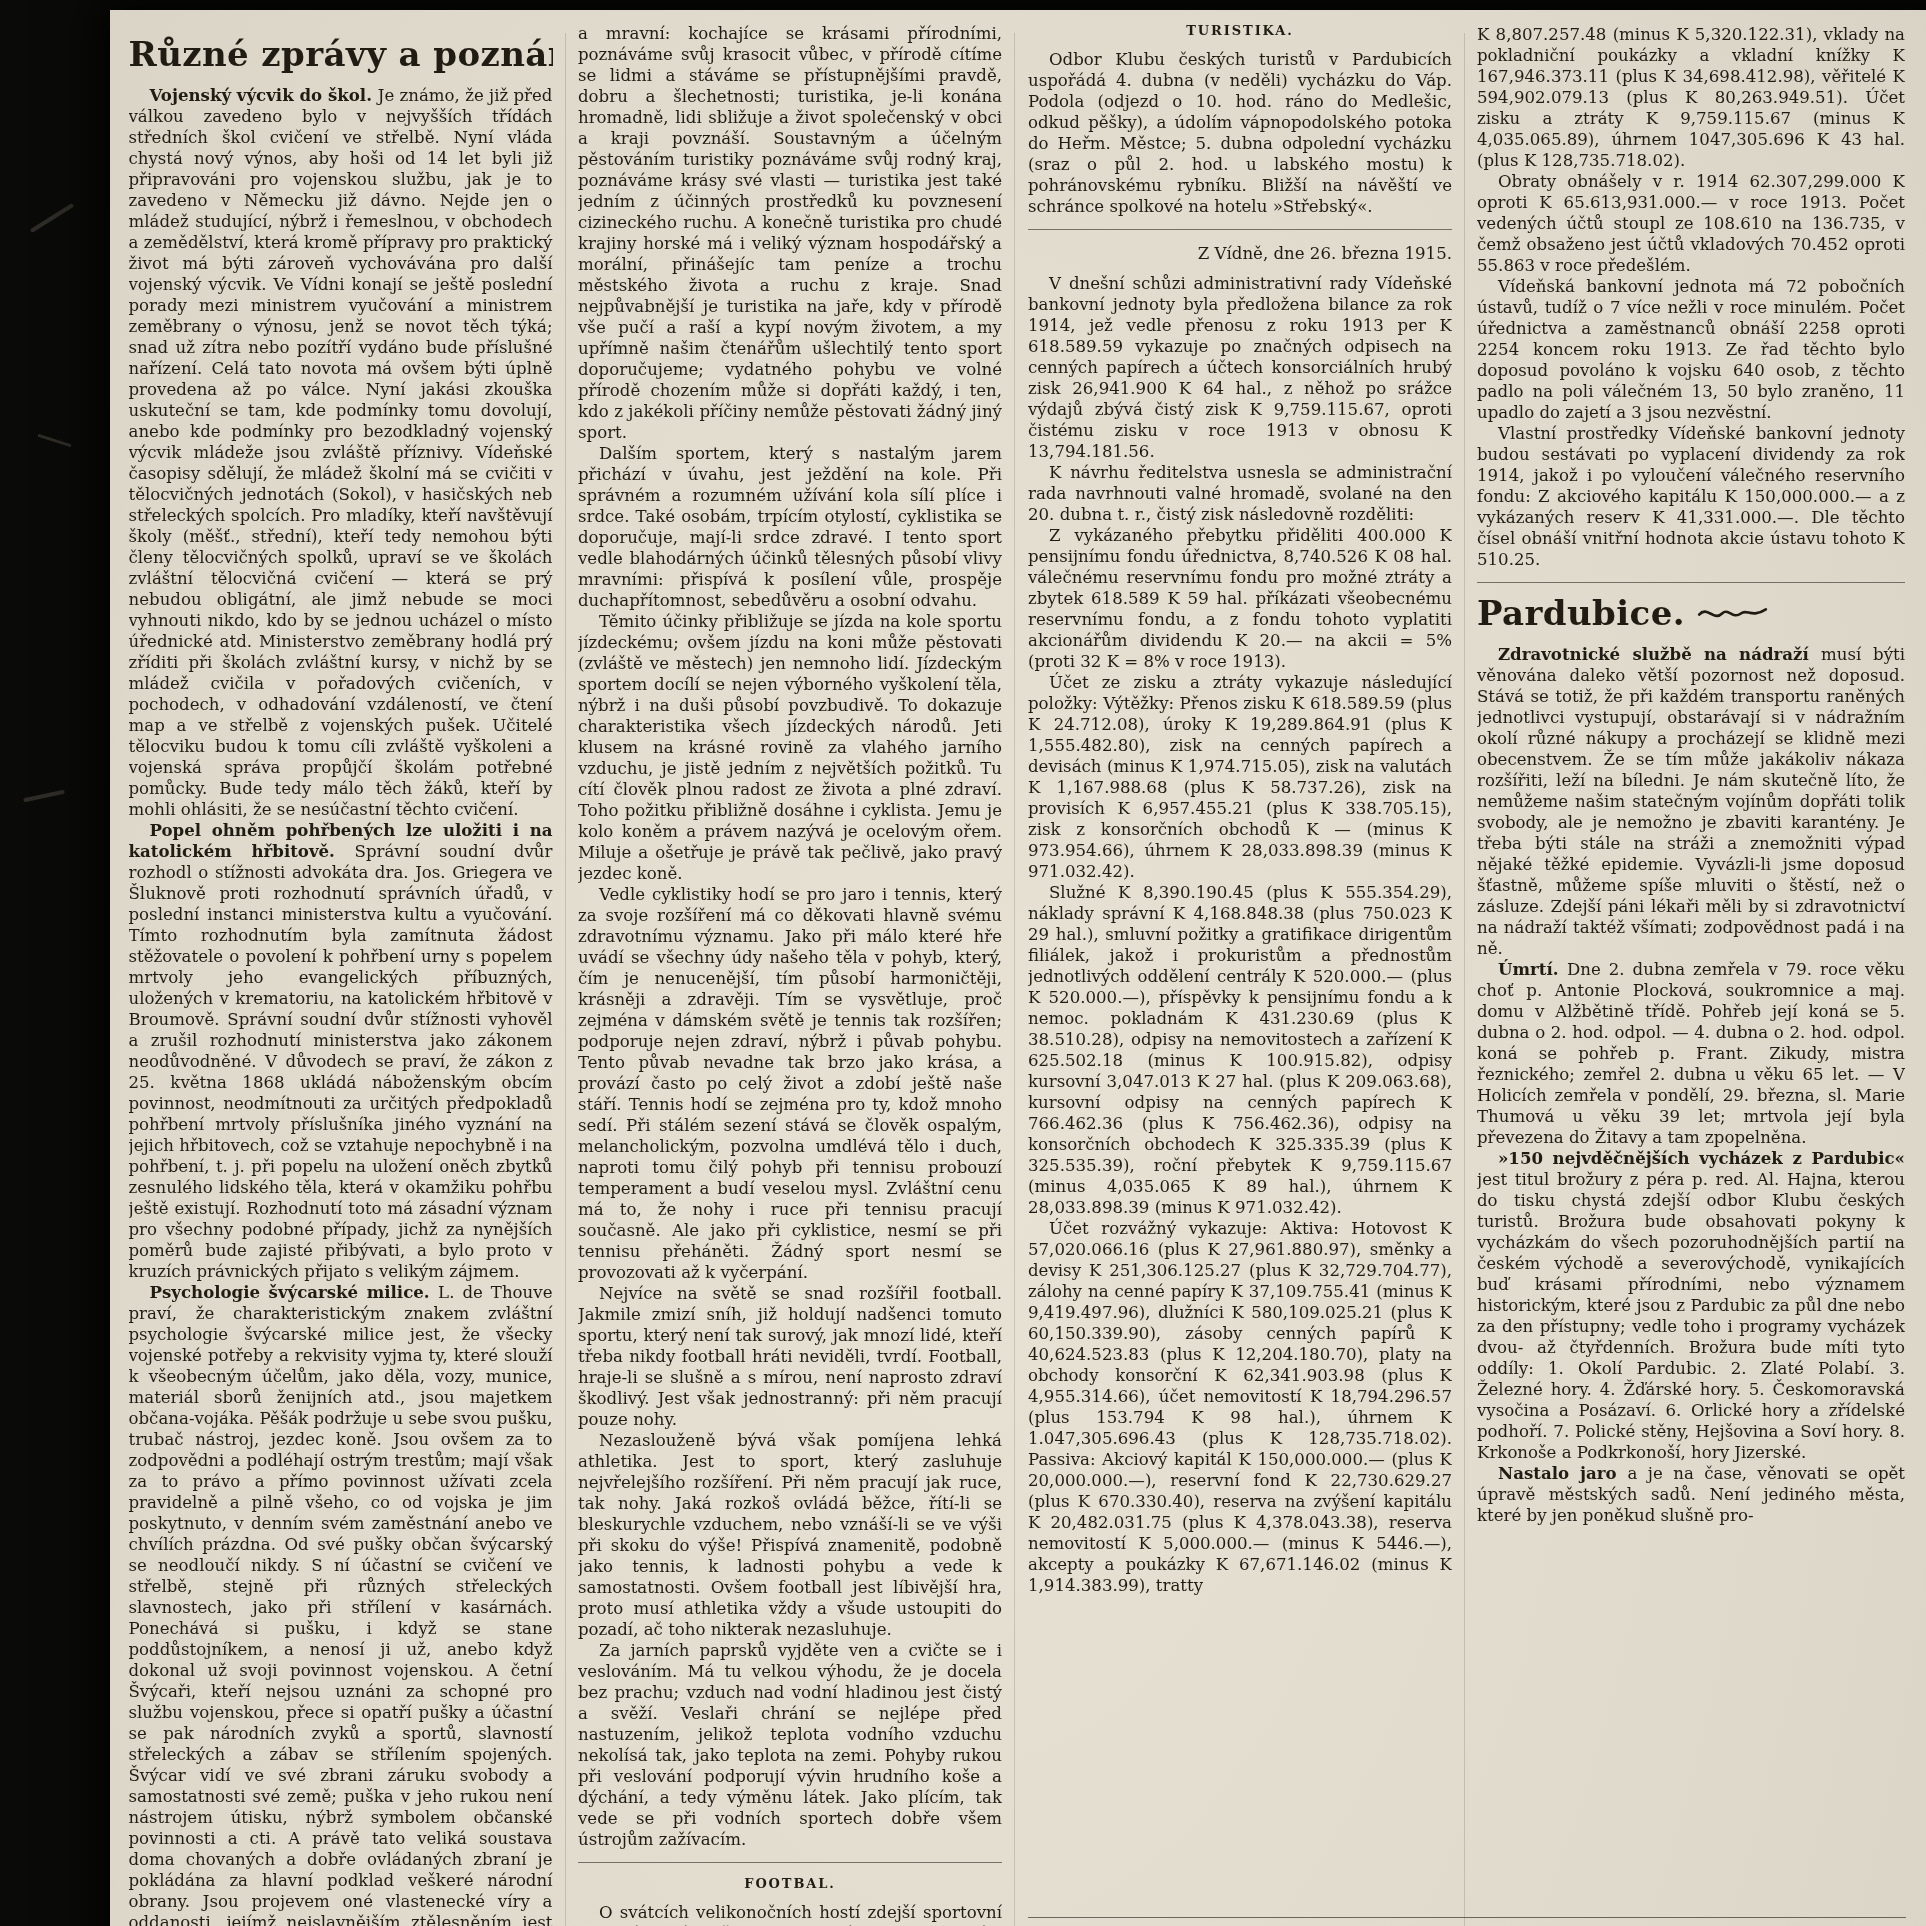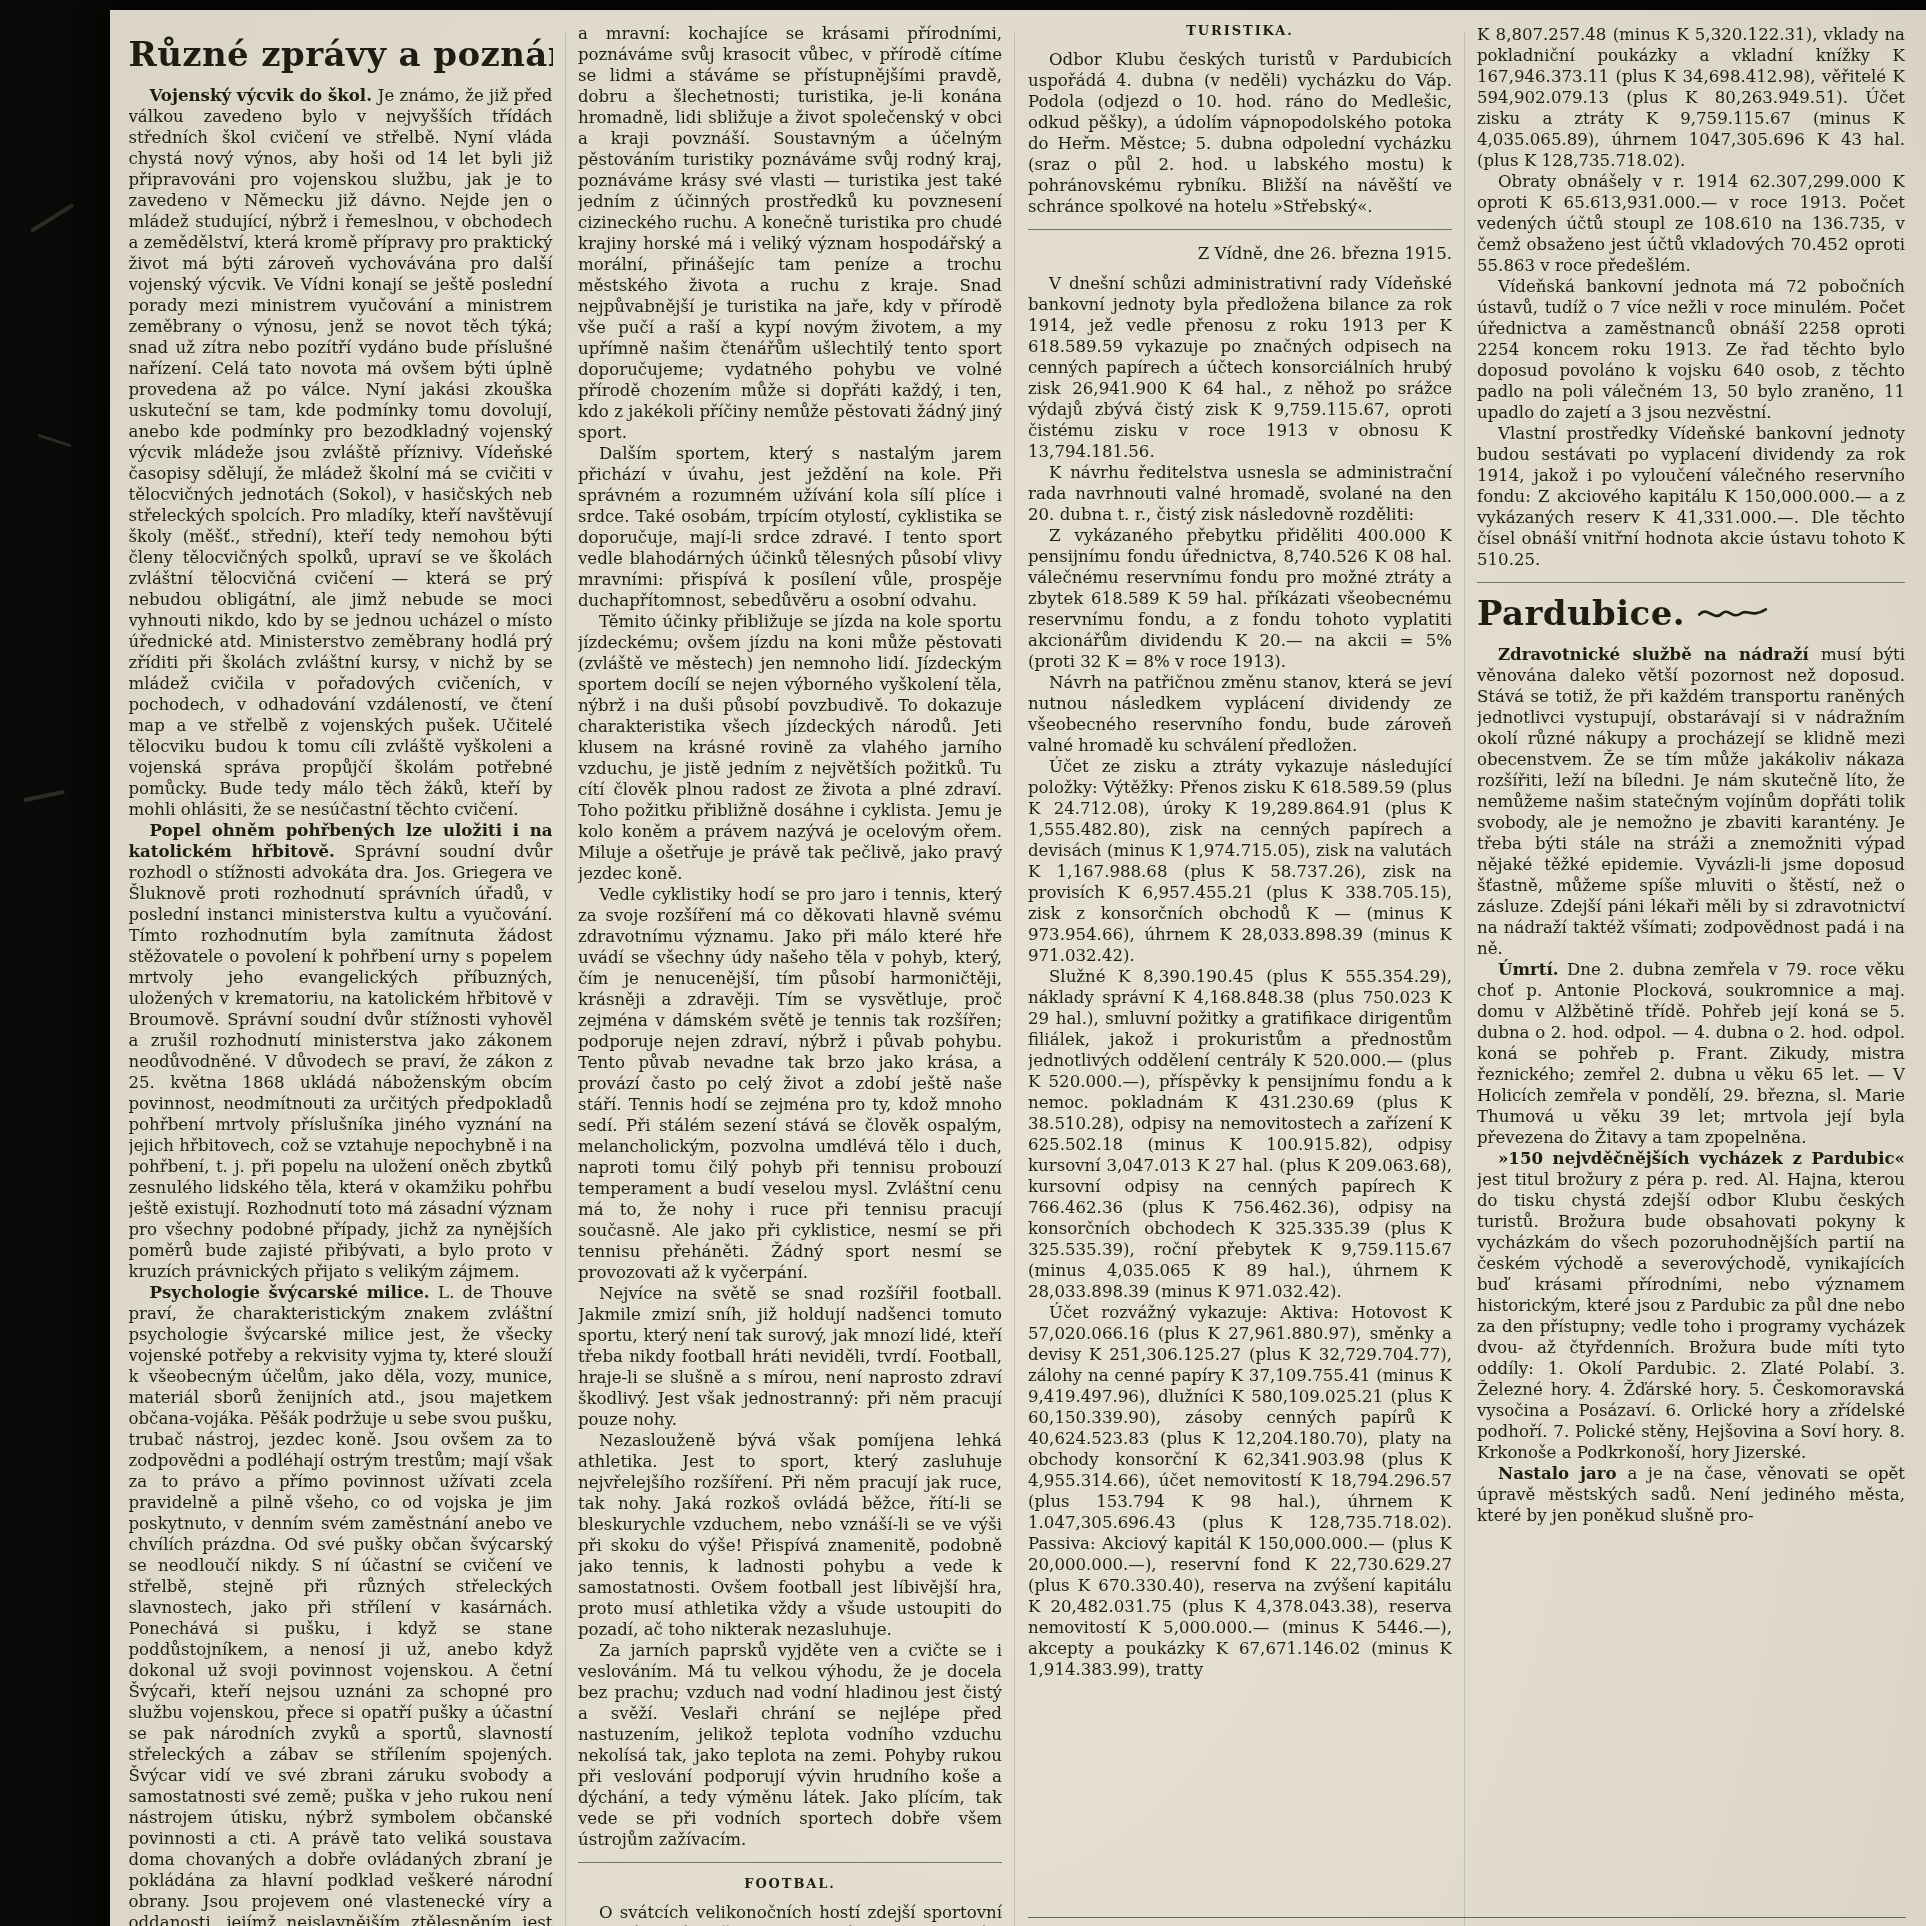--- a/index.html
+++ b/index.html
@@ -75,21 +75,20 @@
         <p class="blk para">O svátcích velikonočních hostí zdejší sportovní klub výborné mužstvo Moravské Slavie, spojené s S. K. Židenicemi. Moravské Slavii odešlo sice mnoho hráčů do vojny, ale nahradila dobře mezery tím vzniklé. Utkání s Pardubicemi bývá velice zajímavé a skončilo poslední v Brně i v Pardubicích nerozhodně. Pardubičtí zajisté budou se snažiti, aby jejich representační team i tentokráte se ctí obstál, a tak je o zajímavé utkání postaráno.</p>
       </div>
     <div class="col c2">
         <div class="blk headline small">TURISTIKA.</div>
         <p class="blk para">Odbor Klubu českých turistů v Pardubicích uspořádá 4. dubna (v neděli) vycházku do Váp. Podola (odjezd o 10. hod. ráno do Medlešic, odkud pěšky), a údolím vápnopodolského potoka do Heřm. Městce; 5. dubna odpolední vycházku (sraz o půl 2. hod. u labského mostu) k pohránovskému rybníku. Bližší na návěští ve schránce spolkové na hotelu »Střebský«.</p>
         <hr class="blk rule">
         <div class="blk dateline">Z Vídně, dne 26. března 1915.</div>
         <p class="blk para">V dnešní schůzi administrativní rady Vídeňské bankovní jednoty byla předložena bilance za rok 1914, jež vedle přenosu z roku 1913 per K 618.589.59 vykazuje po značných odpisech na cenných papírech a účtech konsorciálních hrubý zisk 26,941.900 K 64 hal., z něhož po srážce výdajů zbývá čistý zisk K 9,759.115.67, oproti čistému zisku v roce 1913 v obnosu K 13,794.181.56.</p>
         <p class="blk para">K návrhu ředitelstva usnesla se administrační rada navrhnouti valné hromadě, svolané na den 20. dubna t. r., čistý zisk následovně rozděliti:</p>
         <p class="blk para">Z vykázaného přebytku přiděliti 400.000 K pensijnímu fondu úřednictva, 8,740.526 K 08 hal. válečnému reservnímu fondu pro možné ztráty a zbytek 618.589 K 59 hal. příkázati všeobecnému reservnímu fondu, a z fondu tohoto vyplatiti akcionářům dividendu K 20.— na akcii = 5% (proti 32 K = 8% v roce 1913).</p>
-        <p class="blk para">Návrh na patřičnou změnu stanov, která se jeví nutnou následkem vyplácení dividendy ze všeobecného reservního fondu, bude zároveň valné hromadě ku schválení předložen.</p>
         <p class="blk para">Účet ze zisku a ztráty vykazuje následující položky: Výtěžky: Přenos zisku K 618.589.59 (plus K 24.712.08), úroky K 19,289.864.91 (plus K 1,555.482.80), zisk na cenných papírech a devisách (minus K 1,974.715.05), zisk na valutách K 1,167.988.68 (plus K 58.737.26), zisk na provisích K 6,957.455.21 (plus K 338.705.15), zisk z konsorčních obchodů K — (minus K 973.954.66), úhrnem K 28,033.898.39 (minus K 971.032.42).</p>
         <p class="blk para">Služné K 8,390.190.45 (plus K 555.354.29), náklady správní K 4,168.848.38 (plus 750.023 K 29 hal.), smluvní požitky a gratifikace dirigentům filiálek, jakož i prokuristům a přednostům jednotlivých oddělení centrály K 520.000.— (plus K 520.000.—), příspěvky k pensijnímu fondu a k nemoc. pokladnám K 431.230.69 (plus K 38.510.28), odpisy na nemovitostech a zařízení K 625.502.18 (minus K 100.915.82), odpisy kursovní 3,047.013 K 27 hal. (plus K 209.063.68), kursovní odpisy na cenných papírech K 766.462.36 (plus K 756.462.36), odpisy na konsorčních obchodech K 325.335.39 (plus K 325.535.39), roční přebytek K 9,759.115.67 (minus 4,035.065 K 89 hal.), úhrnem K 28,033.898.39 (minus K 971.032.42).</p>
         <p class="blk para">Účet rozvážný vykazuje: Aktiva: Hotovost K 57,020.066.16 (plus K 27,961.880.97), směnky a devisy K 251,306.125.27 (plus K 32,729.704.77), zálohy na cenné papíry K 37,109.755.41 (minus K 9,419.497.96), dlužníci K 580,109.025.21 (plus K 60,150.339.90), zásoby cenných papírů K 40,624.523.83 (plus K 12,204.180.70), platy na obchody konsorční K 62,341.903.98 (plus K 4,955.314.66), účet nemovitostí K 18,794.296.57 (plus 153.794 K 98 hal.), úhrnem K 1.047,305.696.43 (plus K 128,735.718.02). Passiva: Akciový kapitál K 150,000.000.— (plus K 20,000.000.—), reservní fond K 22,730.629.27 (plus K 670.330.40), reserva na zvýšení kapitálu K 20,482.031.75 (plus K 4,378.043.38), reserva nemovitostí K 5,000.000.— (minus K 5446.—), akcepty a poukázky K 67,671.146.02 (minus K 1,914.383.99), tratty</p>
       </div>
 
     <div class="col c4">
         <p class="blk para noindent">K 8,807.257.48 (minus K 5,320.122.31), vklady na pokladniční poukázky a vkladní knížky K 167,946.373.11 (plus K 34,698.412.98), věřitelé K 594,902.079.13 (plus K 80,263.949.51). Účet zisku a ztráty K 9,759.115.67 (minus K 4,035.065.89), úhrnem 1047,305.696 K 43 hal. (plus K 128,735.718.02).</p>
         <p class="blk para">Obraty obnášely v r. 1914 62.307,299.000 K oproti K 65.613,931.000.— v roce 1913. Počet vedených účtů stoupl ze 108.610 na 136.735, v čemž obsaženo jest účtů vkladových 70.452 oproti 55.863 v roce předešlém.</p>
         <p class="blk para">Vídeňská bankovní jednota má 72 pobočních ústavů, tudíž o 7 více nežli v roce minulém. Počet úřednictva a zaměstnanců obnáší 2258 oproti 2254 koncem roku 1913. Ze řad těchto bylo doposud povoláno k vojsku 640 osob, z těchto padlo na poli válečném 13, 50 bylo zraněno, 11 upadlo do zajetí a 3 jsou nezvěstní.</p>
         <p class="blk para">Vlastní prostředky Vídeňské bankovní jednoty budou sestávati po vyplacení dividendy za rok 1914, jakož i po vyloučení válečného reservního fondu: Z akciového kapitálu K 150,000.000.— a z vykázaných reserv K 41,331.000.—. Dle těchto čísel obnáší vnitřní hodnota akcie ústavu tohoto K 510.25.</p>

